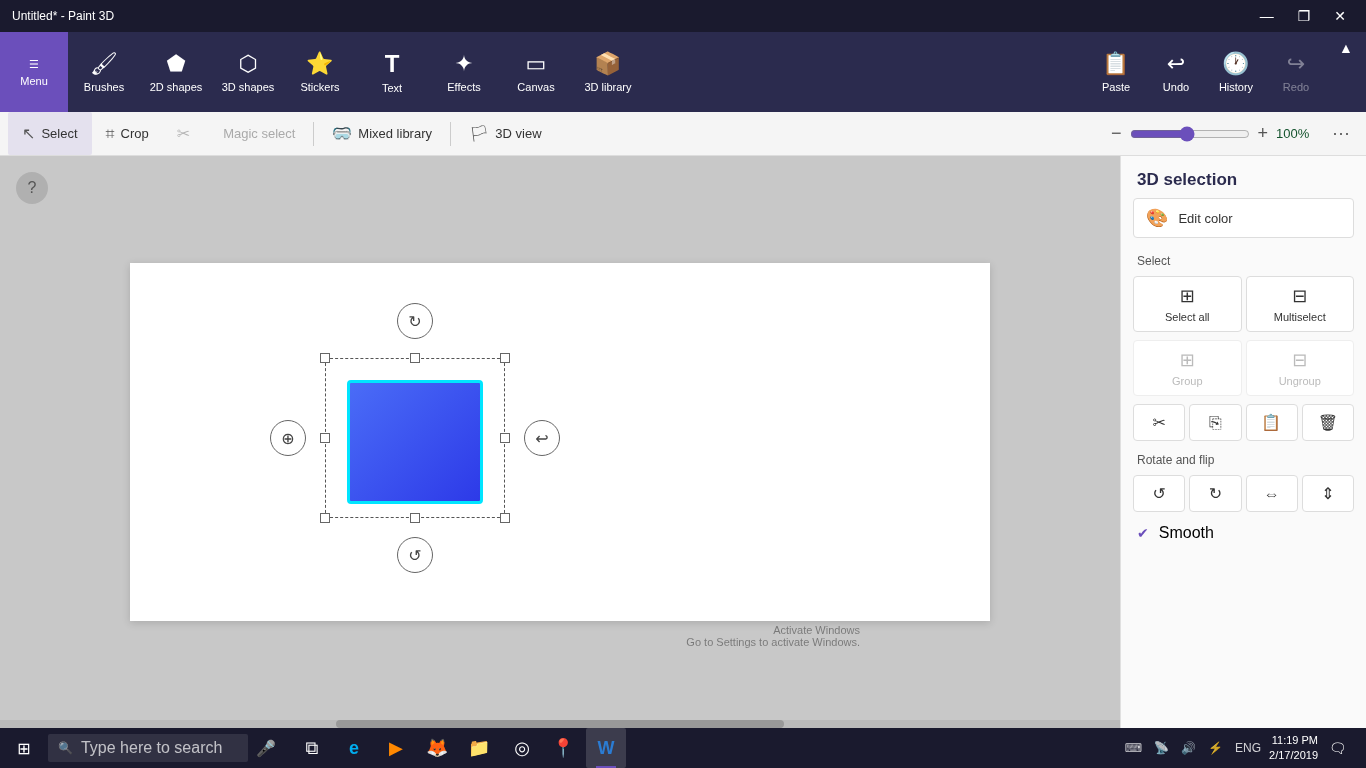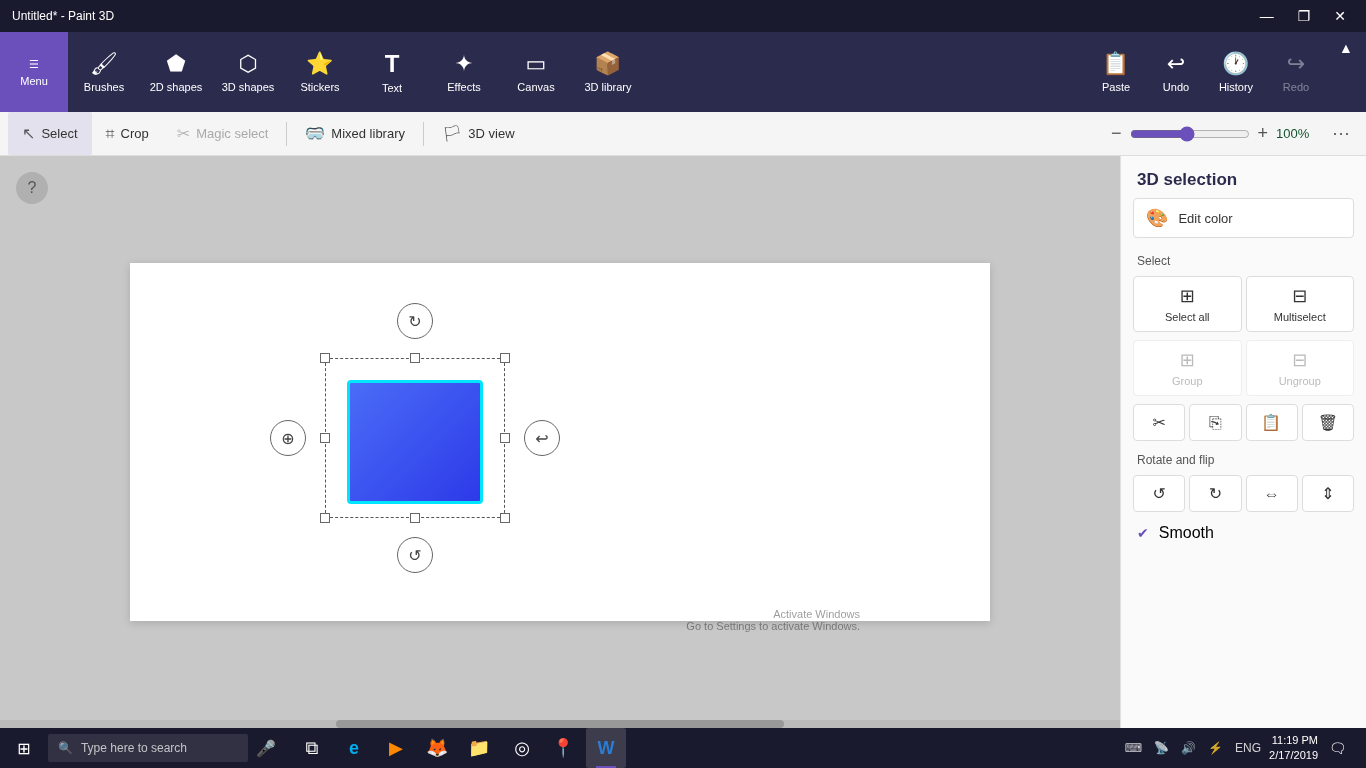--- a/index.html
+++ b/index.html
@@ -376,21 +376,21 @@
       display: flex;
       align-items: center;
       gap: 10px;
       padding: 8px 16px;
     }
     .checkmark { color: #6b4fbb; font-size: 14px; }
 
     
     .activate-windows {
       position: absolute;
-      bottom: 96px;
+      bottom: 80px;
       right: 260px;
       color: rgba(0,0,0,0.4);
       font-size: 11px;
       text-align: right;
       pointer-events: none;
     }
 
     
     .taskbar {
       background: #1a1a2e;
@@ -416,21 +416,21 @@
       background: rgba(255,255,255,0.1);
       border-radius: 2px;
       padding: 0 10px;
       height: 28px;
       width: 200px;
       gap: 8px;
       margin-left: 4px;
       cursor: text;
     }
     .taskbar-search-icon { font-size: 12px; color: rgba(255,255,255,0.7); }
-    .taskbar-search-text { font-size: 12px; color: rgba(255,255,255,0.7); }
+    .taskbar-search-text { font-size: 16px; color: rgba(255,255,255,0.7); }
     .taskbar-cortana {
       width: 36px;
       height: 40px;
       display: flex;
       align-items: center;
       justify-content: center;
       cursor: pointer;
       font-size: 16px;
     }
     .taskbar-apps {
@@ -550,21 +550,21 @@
   <div class="sub-item active">
     <span class="sub-item-icon">↖</span>
     <span>Select</span>
   </div>
   <div class="sub-item">
     <span class="sub-item-icon">⌗</span>
     <span>Crop</span>
   </div>
   <div class="sub-item">
     <span class="sub-item-icon" style="opacity:0.4;">✂</span>
-    <span style="color:#aaa;">Magic select</span>
+    <span style="color:#aaa;margin-left:27px;">Magic select</span>
   </div>
   <div class="sub-divider"></div>
   <div class="sub-item">
     <span class="sub-item-icon">🥽</span>
     <span>Mixed library</span>
   </div>
   <div class="sub-divider"></div>
   <div class="sub-item">
     <span class="sub-item-icon">🏳</span>
     <span>3D view</span>

